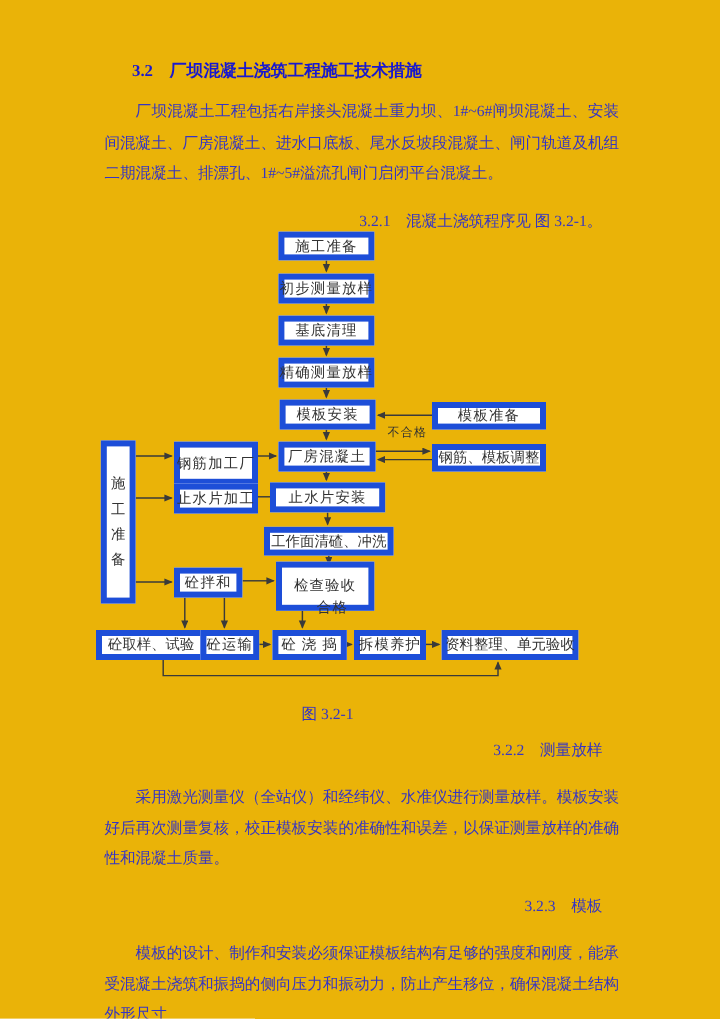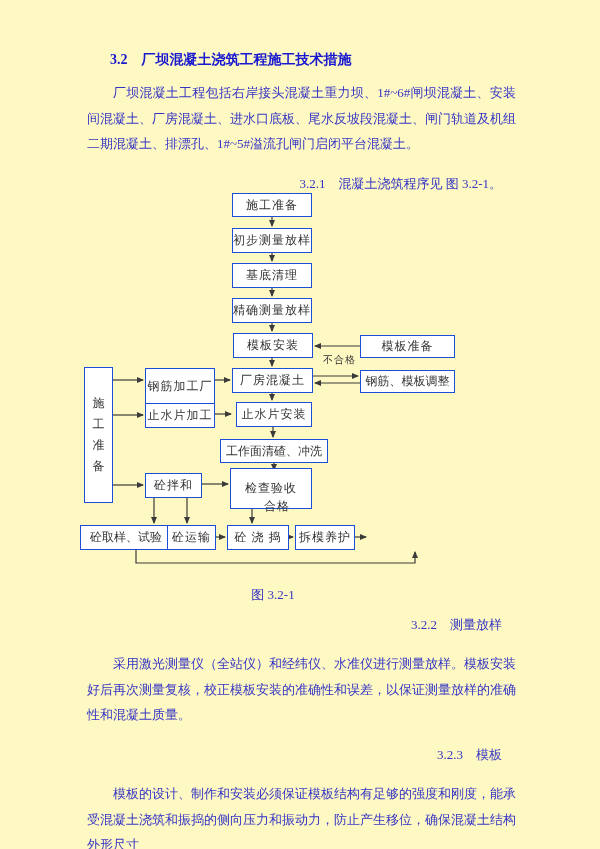--- a/index.html
+++ b/index.html
@@ -1,19 +1,19 @@
 <!DOCTYPE html>
 <html><head>
 <meta charset="utf-8">
 <style>
   html,body{margin:0;padding:0;background:#ffffff;}
   .page{
     position:relative;
     width:600px;height:849px;
-    background:#fef9c3;
+    background:#eab308;
     overflow:hidden;
     font-family:"Liberation Serif","DejaVu Serif",serif;
   }
   
   .tb{position:absolute;left:87px;width:429px;color:#3535c4;
       font-size:13px;line-height:25.5px;text-align:justify;}
   .tb-top{top:50px;}
   .tb-bottom{top:582px;}
   .h1{
     font-size:14px;font-weight:bold;color:#1818cf;
@@ -22,21 +22,21 @@
   }
   .para{margin:0;text-indent:2em;}
   .secline{margin:14px;text-indent:2em;text-align:right;white-space:nowrap;}
   .figcap{width:372px;text-align:center;margin:0;}
   .sec322{margin-top:4px;}
   
   .flow{position:absolute;left:0;top:188px;width:600px;height:392px;}
   .flow svg{position:absolute;left:0;top:0;}
   .node{
     position:absolute;
-    border:1px solid #1d4ed8;
+    border:5px solid #1d4ed8;
     background:#ffffff;
     color:#333333;
     font-size:12px;letter-spacing:1px;
     display:flex;align-items:center;justify-content:center;
     white-space:nowrap;
     box-sizing:border-box;
     font-family:"Liberation Serif","DejaVu Serif",serif;
   }
   .node.tight{letter-spacing:0;text-align:right;}
   .node.vert span{
@@ -106,31 +106,32 @@
     <div class="node" style="left:232px;top:5px;width:80px;height:24px">施工准备</div>
     <div class="node" style="left:232px;top:40px;width:80px;height:25px">初步测量放样</div>
     <div class="node" style="left:232px;top:75px;width:80px;height:25px">基底清理</div>
     <div class="node" style="left:232px;top:110px;width:80px;height:25px">精确测量放样</div>
     <div class="node" style="left:233px;top:145px;width:80px;height:25px">模板安装</div>
     <div class="node" style="left:360px;top:147px;width:95px;height:23px">模板准备</div>
     <div class="node" style="left:232px;top:180px;width:81px;height:25px">厂房混凝土</div>
     <div class="node tight" style="left:360px;top:182px;width:95px;height:23px">钢筋、模板调整</div>
     <div class="node" style="left:145px;top:180px;width:70px;height:36px">钢筋加工厂</div>
     <div class="node" style="left:145px;top:215px;width:70px;height:25px">止水片加工</div>
-    <div class="node" style="left:236px;top:214px;width:76px;height:25px">止水片安装</div>
+    <div class="node" style="left:225px;top:214px;width:96px;height:25px">止水片安装</div>
     <div class="node tight" style="left:220px;top:251px;width:108px;height:24px">工作面清碴、冲洗</div>
     <div class="node vert" style="left:84px;top:179px;width:29px;height:136px">
         <span>施工准备</span>
       </div>
     <div class="node" style="left:145px;top:285px;width:57px;height:25px">砼拌和</div>
     <div class="node" style="left:230px;top:280px;width:82px;height:41px">检查验收</div>
     <div class="node tight" style="left:80px;top:337px;width:92px;height:25px">砼取样、试验</div>
     <div class="node" style="left:167px;top:337px;width:49px;height:25px">砼运输</div>
     <div class="node" style="left:227px;top:337px;width:62px;height:25px">砼 浇 捣</div>
     <div class="node" style="left:295px;top:337px;width:60px;height:25px">拆模养护</div>
+    <div class="node tight" style="left:368px;top:337px;width:114px;height:25px">资料整理、单元验收</div>
 
     <div class="lbl" style="left:323px;top:165px">不合格</div>
     <div class="lbl" style="left:264px;top:310px;font-size:12px">合格</div>
   </div>
 
   <div class="tb tb-bottom">
     <p class="figcap">图 3.2-1</p>
     <p class="secline sec322">3.2.2　测量放样</p>
     <p class="para">采用激光测量仪（全站仪）和经纬仪、水准仪进行测量放样。模板安装好后再次测量复核，校正模板安装的准确性和误差，以保证测量放样的准确性和混凝土质量。</p>
     <p class="secline">3.2.3　模板</p>

